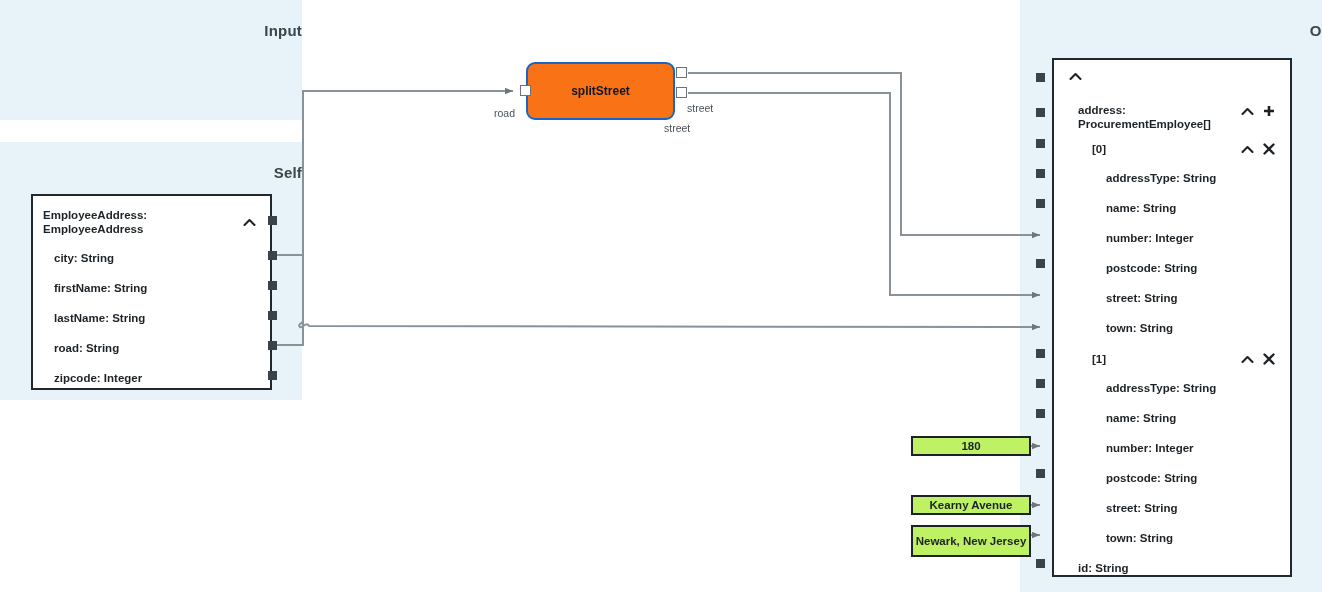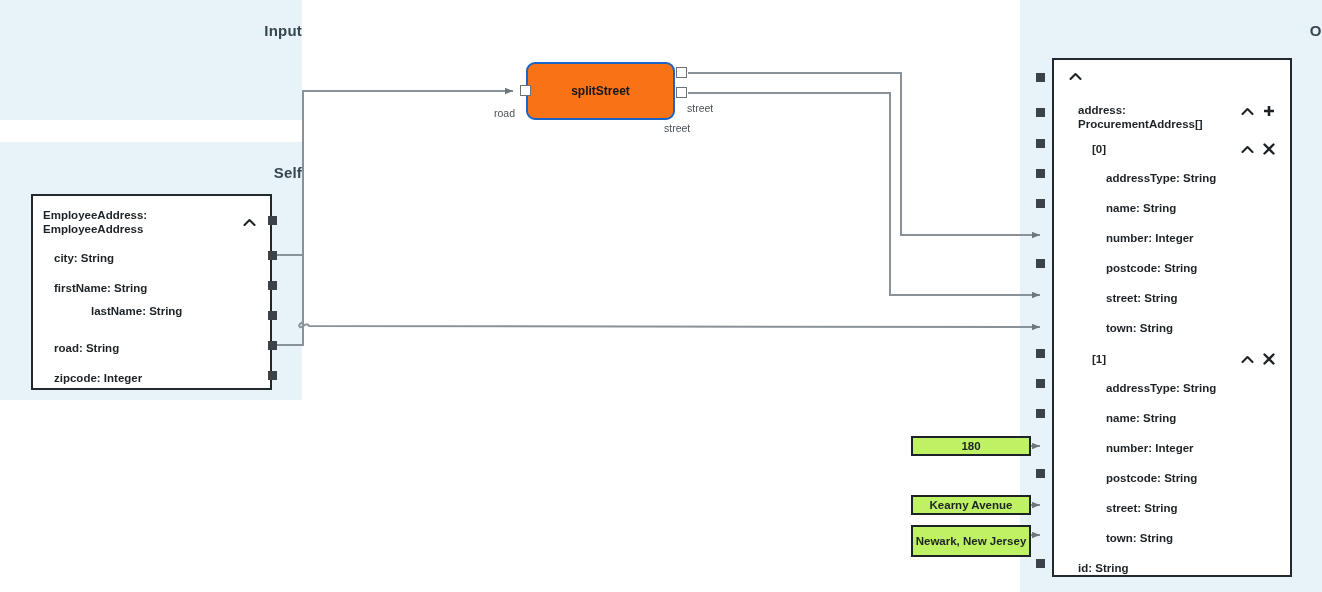--- a/index.html
+++ b/index.html
@@ -179,21 +179,21 @@
         <span class="icon-btn">
           <svg width="13" height="9" viewBox="0 0 13 9">
               <path d="M1.5,7 L6.5,2 L11.5,7" stroke="#1d2226" stroke-width="2.1" fill="none" stroke-linecap="round" stroke-linejoin="round"></path>
             </svg>
         </span>
       </span>
     </div>
     <div id="self-fields">
         <div class="card-row" style="top: 55px; padding: 0px 10px 0px 21px;"><span class="row-label">city: String</span></div>
         <div class="card-row" style="top: 85px; padding: 0px 10px 0px 21px;"><span class="row-label">firstName: String</span></div>
-        <div class="card-row" style="top: 108px; padding: 0px 10px 0px 21px; margin-left: 37px;"><span class="row-label">lastName: String</span></div>
+        <div class="card-row" style="top: 115px; padding: 0px 10px 0px 21px;"><span class="row-label">lastName: String</span></div>
         <div class="card-row" style="top: 145px; padding: 0px 10px 0px 21px;"><span class="row-label">road: String</span></div>
         <div class="card-row" style="top: 175px; padding: 0px 10px 0px 21px;"><span class="row-label">zipcode: Integer</span></div>
       </div>
   </div>
   <div id="self-ports">
       <div class="port" style="left: 268px; top: 251px;"></div>
       <div class="port" style="left: 268px; top: 281px;"></div>
       <div class="port" style="left: 268px; top: 311px;"></div>
       <div class="port" style="left: 268px; top: 341px;"></div>
       <div class="port" style="left: 268px; top: 371px;"></div>
@@ -215,21 +215,21 @@
       <div class="const-box" style="left: 911px; top: 495px; width: 120px; height: 20px;">Kearny Avenue</div>
       <div class="const-box" style="left: 911px; top: 525px; width: 120px; height: 32px;">Newark, New Jersey</div>
     </div>
 
   <div class="card" id="output-card" style="left:1052px; top:58px; width:240px; height:519px;">
     <div id="output-rows">
         <div class="card-row" style="top: 8px; padding: 0px 10px; align-items: flex-start;"><span class="row-icons"><span class="icon-btn"><svg width="13" height="9" viewBox="0 0 13 9">
                 <path d="M1.5,7 L6.5,2 L11.5,7" stroke="#1d2226" stroke-width="2.1" fill="none" stroke-linecap="round" stroke-linejoin="round"></path>
               </svg></span></span></div>
         <div class="card-row" style="top: 43px; padding: 0px 10px 0px 24px; align-items: flex-start;"><span class="row-label">address:
-ProcurementAddress[]</span><span class="row-icons"><span class="icon-btn"><svg width="13" height="9" viewBox="0 0 13 9">
+ProcurementEmployee[]</span><span class="row-icons"><span class="icon-btn"><svg width="13" height="9" viewBox="0 0 13 9">
                 <path d="M1.5,7 L6.5,2 L11.5,7" stroke="#1d2226" stroke-width="2.1" fill="none" stroke-linecap="round" stroke-linejoin="round"></path>
               </svg></span><span class="icon-btn"><svg width="12" height="12" viewBox="0 0 12 12">
                 <path d="M6,1 L6,11 M1,6 L11,6" stroke="#1d2226" stroke-width="2.6" stroke-linecap="butt"></path>
               </svg></span></span></div>
         <div class="card-row" style="top: 81px; padding: 0px 10px 0px 38px; align-items: center;"><span class="row-label">[0]</span><span class="row-icons"><span class="icon-btn"><svg width="13" height="9" viewBox="0 0 13 9">
                 <path d="M1.5,7 L6.5,2 L11.5,7" stroke="#1d2226" stroke-width="2.1" fill="none" stroke-linecap="round" stroke-linejoin="round"></path>
               </svg></span><span class="icon-btn"><svg width="12" height="12" viewBox="0 0 12 12">
                 <path d="M1.5,1.5 L10.5,10.5 M10.5,1.5 L1.5,10.5" stroke="#1d2226" stroke-width="2.3" stroke-linecap="round"></path>
               </svg></span></span></div>
         <div class="card-row" style="top: 111px; padding: 0px 10px 0px 52px; align-items: center;"><span class="row-label">addressType: String</span><span class="row-icons"></span></div>

